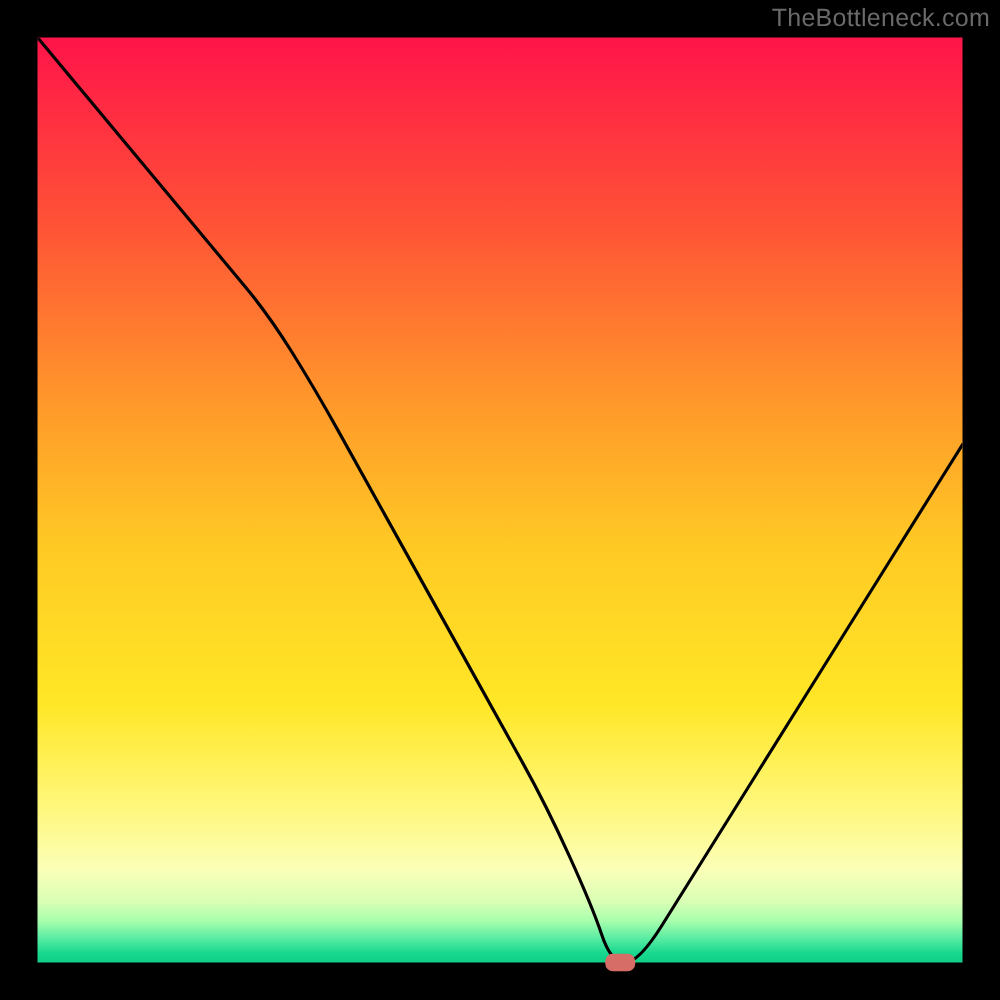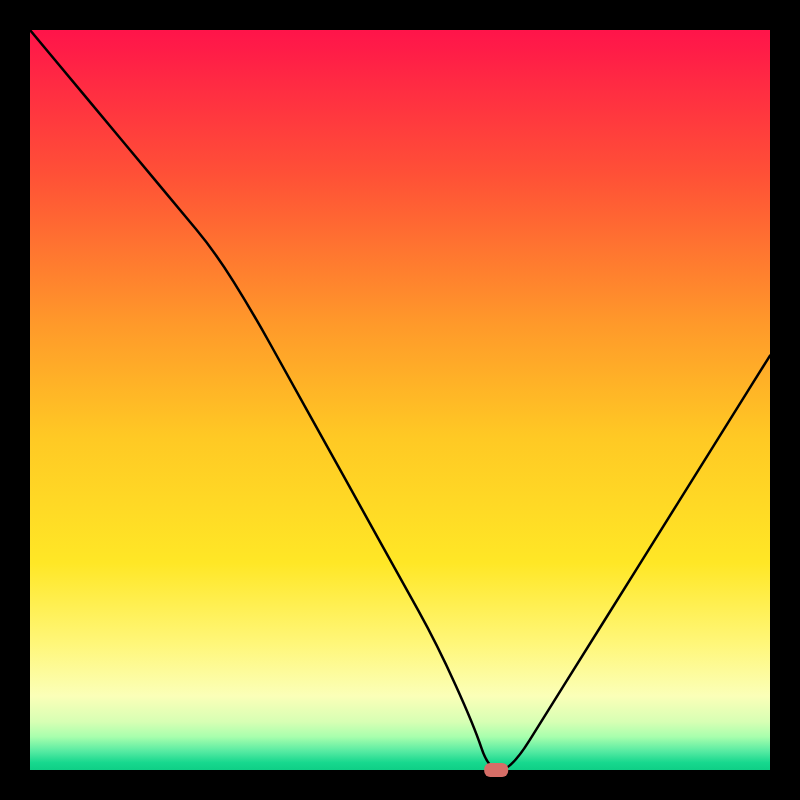--- a/index.html
+++ b/index.html
@@ -31,20 +31,21 @@
   svg.chart {
     position: absolute;
     left: 0;
     top: 0;
   }
 </style>
 </head>
 <body>
 
 <div class="outer">
+  <div class="watermark">TheBottleneck.com</div>
 
   <svg class="chart" width="800" height="800" viewBox="0 0 800 800">
     <defs>
       <linearGradient id="bg-grad" x1="0" y1="0" x2="0" y2="1">
           <stop offset="0%" stop-color="#ff144a"></stop>
           <stop offset="20%" stop-color="#ff5236"></stop>
           <stop offset="40%" stop-color="#ff9a2a"></stop>
           <stop offset="55.00000000000001%" stop-color="#ffc924"></stop>
           <stop offset="72%" stop-color="#ffe726"></stop>
           <stop offset="83%" stop-color="#fff77a"></stop>

